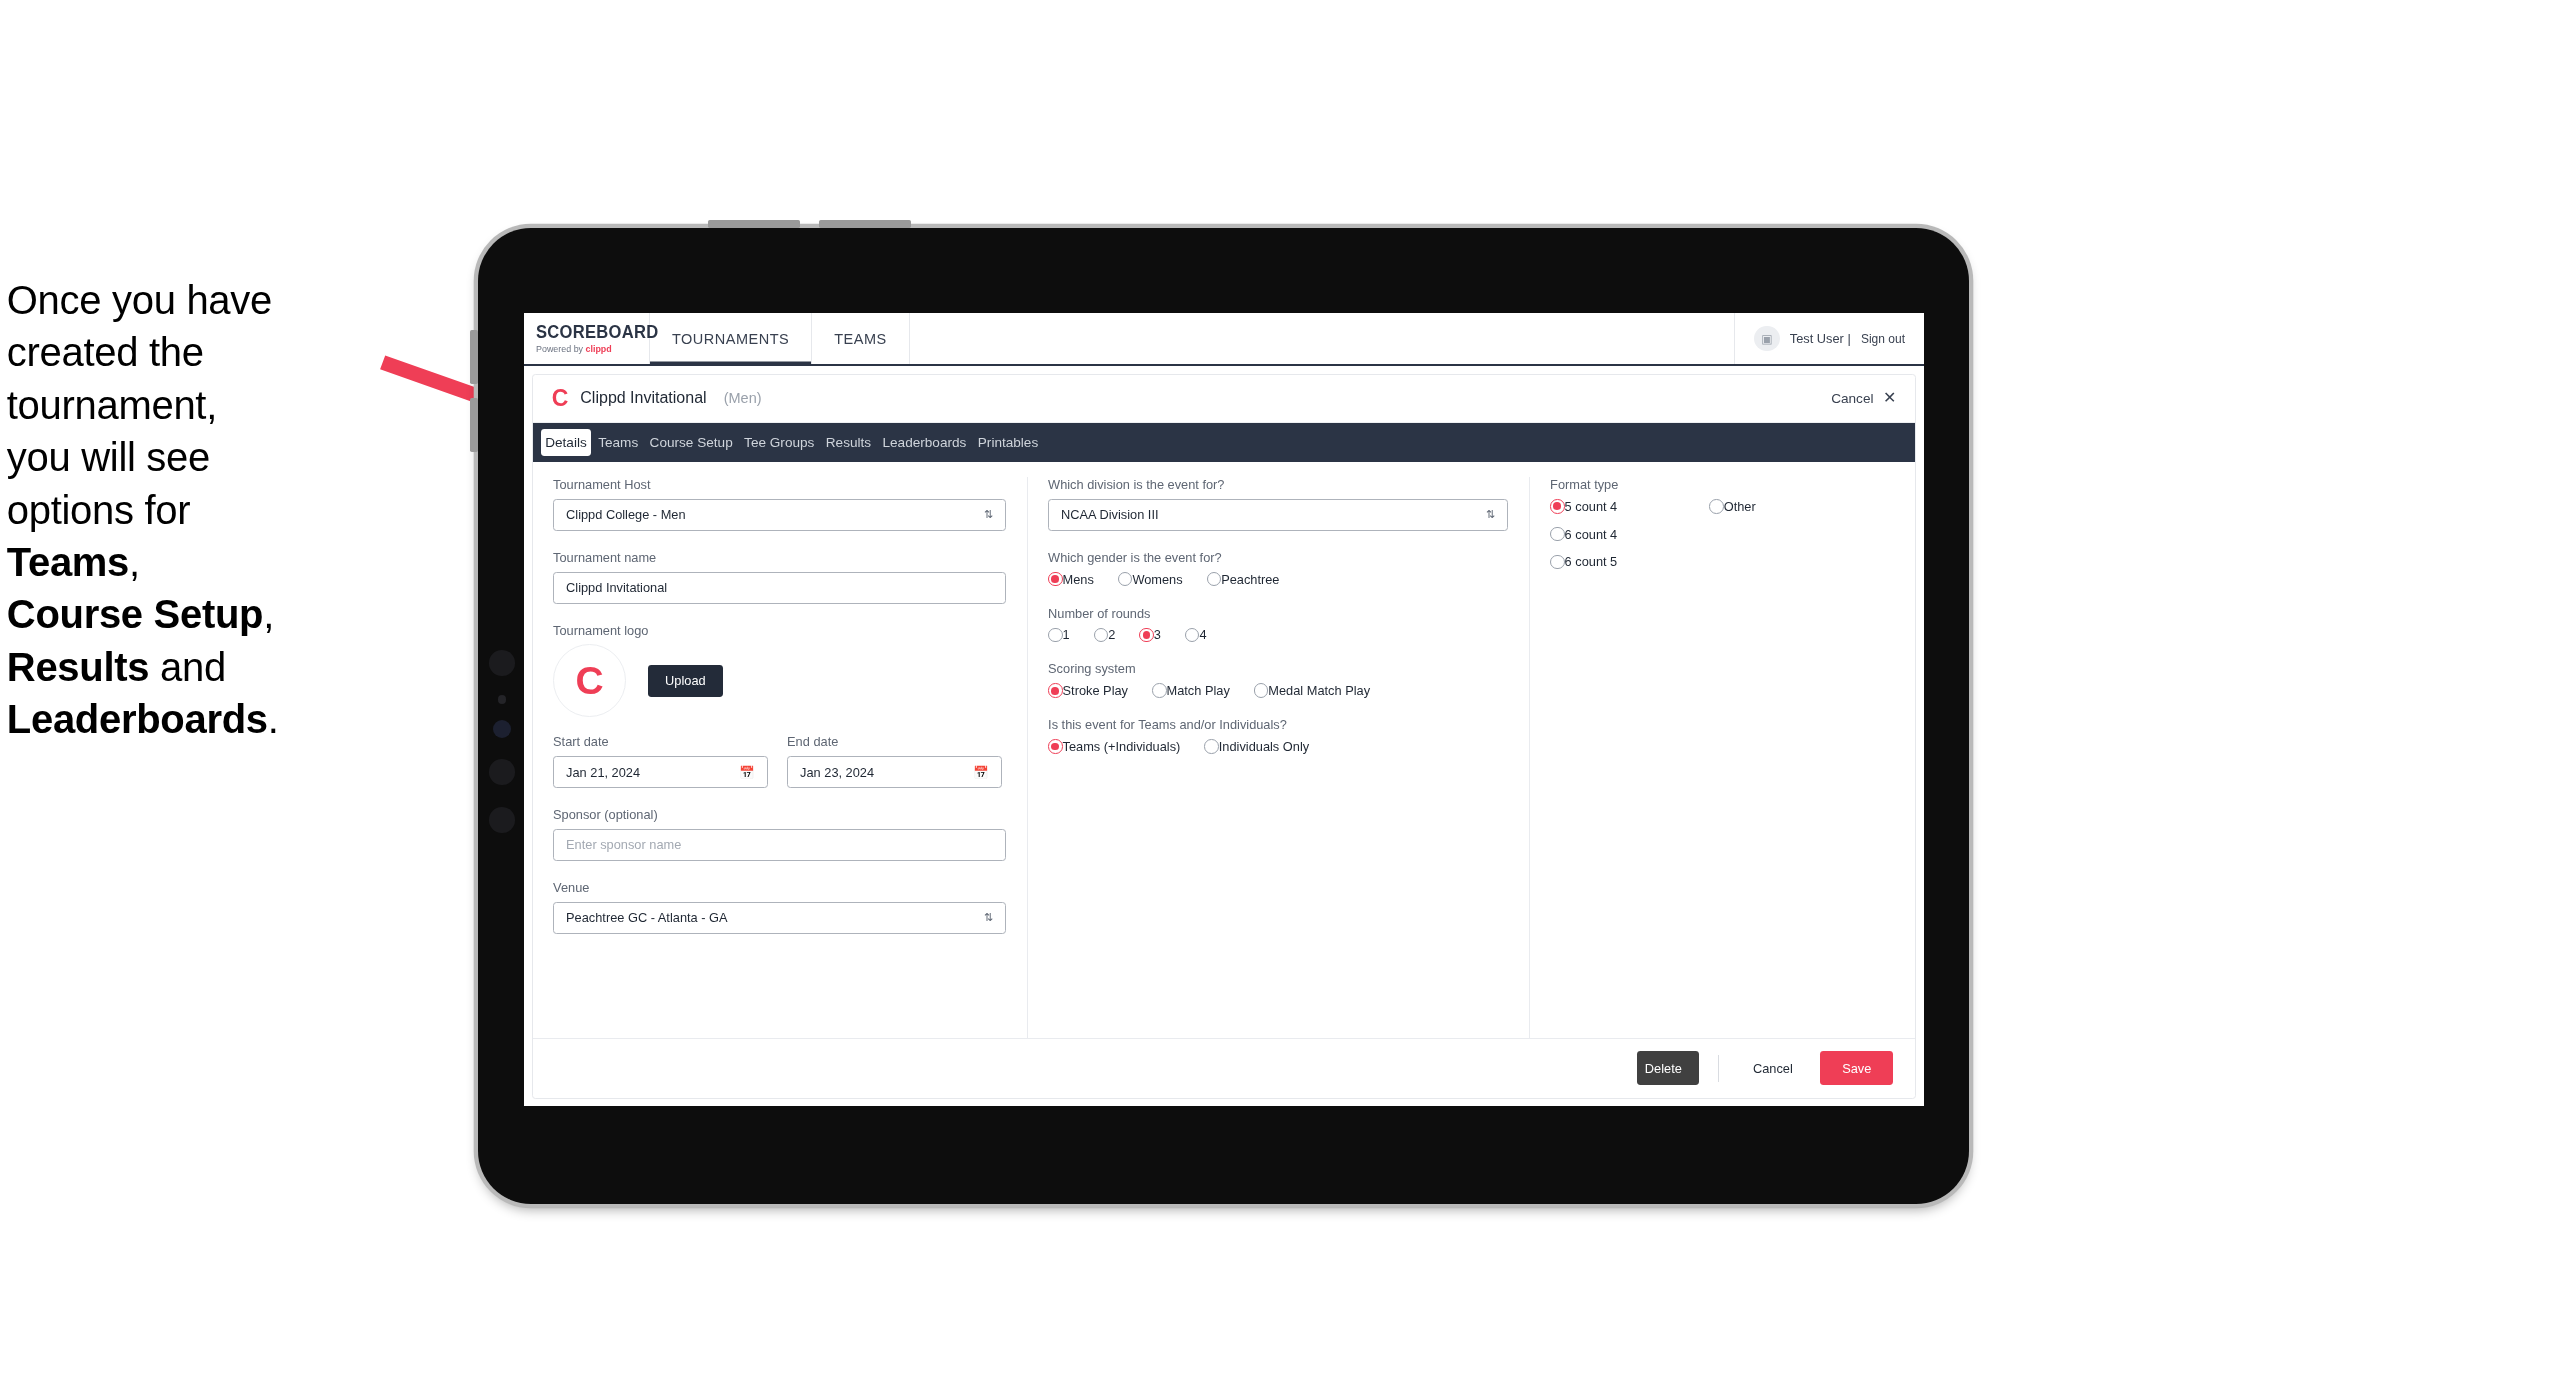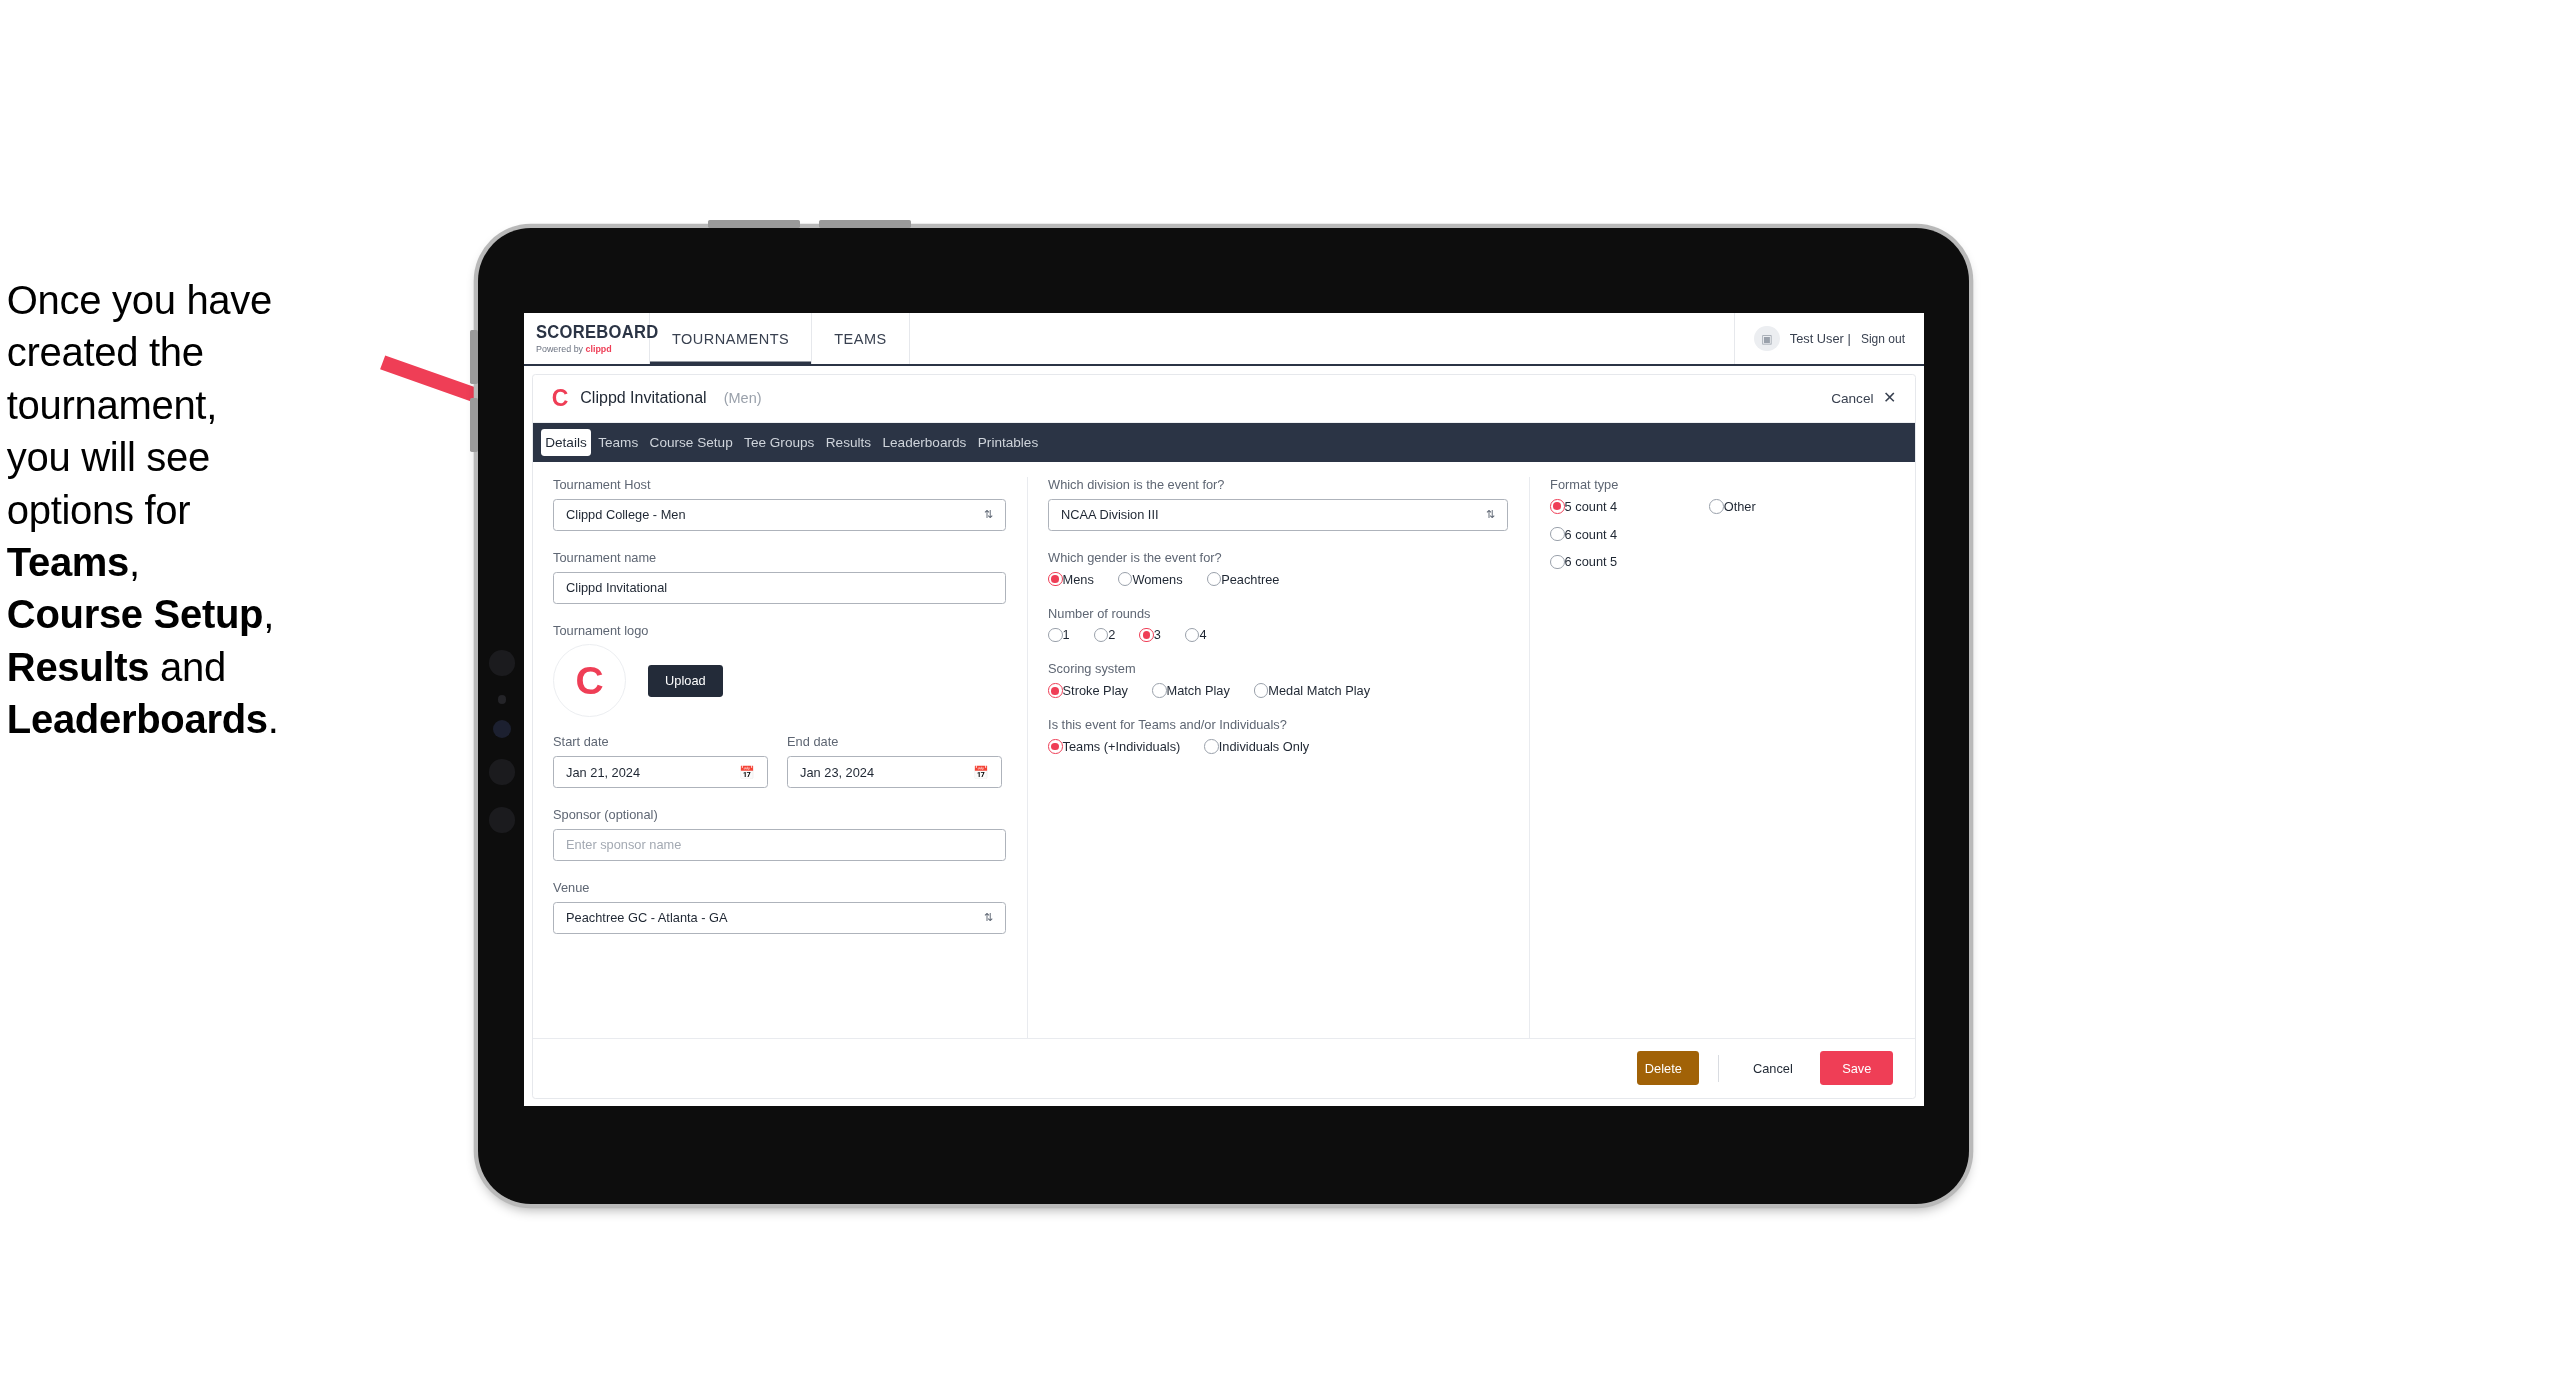--- a/index.html
+++ b/index.html
@@ -174,21 +174,21 @@
   .rcol { display: flex; flex-direction: column; gap: 12.8px; }
   .rcol.second { margin-left: 92px; }
 
   
   .card-foot {
     border-top: 0.9px solid #e9ebef; height: 60px;
     display: flex; align-items: center; justify-content: flex-end;
     padding: 0 22px; gap: 0;
   }
   .btn { font-size: 12.8px; border-radius: 3.4px; padding: 9.4px 17px; }
-  .btn-delete { background: #a16207; color: #fff; padding-left: 8px; }
+  .btn-delete { background: #404040; color: #fff; padding-left: 8px; }
   .foot-div { width: 0.9px; height: 27px; background: #d9dce1; margin: 0 19px; }
   .btn-cancel { color: #1f2733; padding: 9.4px 15.3px; }
   .btn-save { background: #ef3e56; color: #ffffff; padding: 9.4px 22px; margin-left: 12px; }
 </style>
 </head>
 <body>
 
 <div class="stage">
 
   <div class="annotation">

